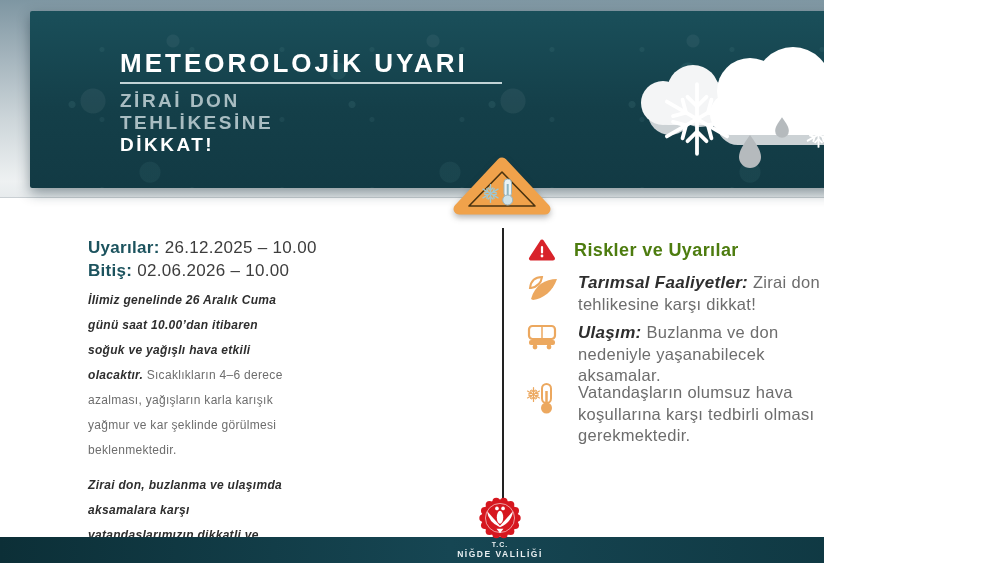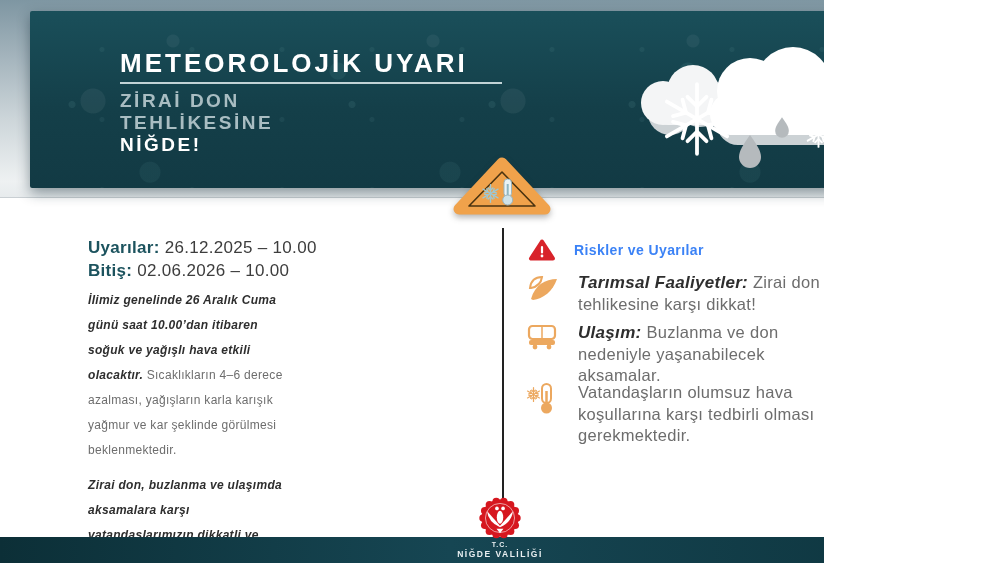--- a/index.html
+++ b/index.html
@@ -54,21 +54,21 @@
     position:absolute;left:88px;width:402px;white-space:pre-line;
     font-size:12px;line-height:25px;letter-spacing:.3px;color:#6d6d6d;font-style:italic;
   }
   .para.p1{top:288px;}
   .para.p2{top:429px;color:#2e2e2e;font-weight:bold;margin-top:44px;}
   .para .emph{color:#2e2e2e;font-weight:bold;}
   .para .rest{font-style:normal;}
   .divider{position:absolute;left:502px;top:228px;width:1.5px;height:270px;background:#222222;}
   
   .risks-heading{position:absolute;left:528px;top:238px;display:flex;align-items:center;gap:18px;}
-  .risks-heading .rh-label{font-size:14px;font-weight:bold;color:#3b82f6;letter-spacing:.4px;}
+  .risks-heading .rh-label{font-size:18px;font-weight:bold;color:#4d7c0f;letter-spacing:.4px;}
   .risk-icon{position:absolute;left:526px;}
   .risk-text{
     position:absolute;left:578px;width:392px;white-space:pre-line;
     font-size:16.5px;line-height:21.5px;letter-spacing:.3px;color:#6d6d6d;
   }
   .risk-text .lead{font-weight:bold;font-style:italic;color:#2e2e2e;font-size:17px;}
   .rt1{top:272px;} .ri1{top:274px;}
   .rt2{top:322px;} .ri2{top:324px;}
   .rt3{top:382px;} .ri3{top:382px;}
   
@@ -102,21 +102,21 @@
     </defs>
   </svg>
 
   <div class="header-zone"></div>
 
   <div class="header-card">
     <div class="hdr-title">METEOROLOJİK UYARI</div>
     <div class="hdr-rule"></div>
     <div class="hdr-sub l1">ZİRAİ DON</div>
     <div class="hdr-sub l2">TEHLİKESİNE</div>
-    <div class="hdr-sub l3">NİĞDE!</div>
+    <div class="hdr-sub l3">DİKKAT!</div>
 
     <div class="cloud-wrap">
       <svg width="280" height="140" viewBox="0 0 280 140">
 
         <g fill="#ccd2d5" transform="translate(7,10)">
           <circle cx="48" cy="62" r="22"></circle>
             <circle cx="78" cy="50" r="26"></circle>
           <circle cx="108" cy="60" r="22"></circle>
           <circle cx="135" cy="50" r="33"></circle>
             <circle cx="178" cy="44" r="38"></circle>

